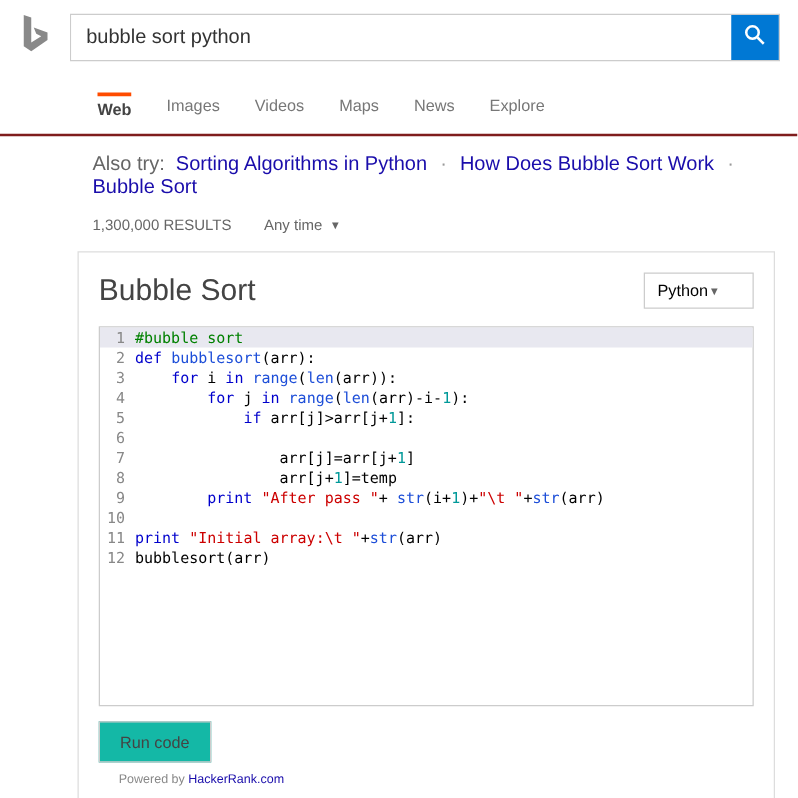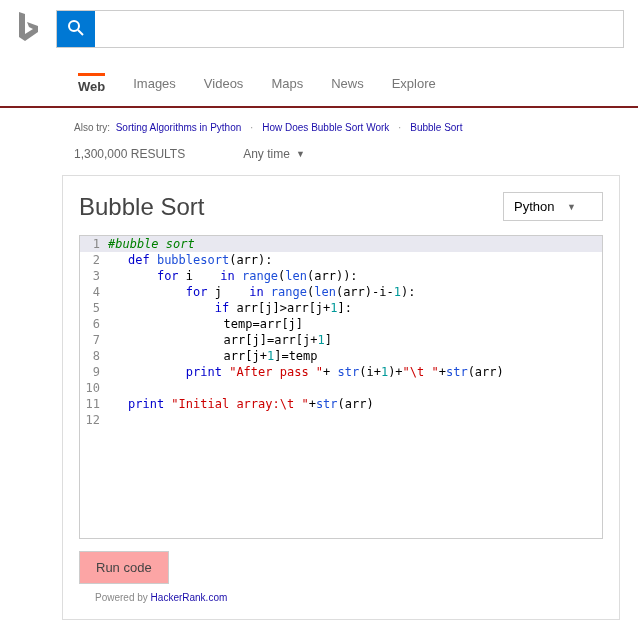--- a/index.html
+++ b/index.html
@@ -5,55 +5,56 @@
 * { margin: 0; padding: 0; box-sizing: border-box; }
 body { font-family: 'Segoe UI', Arial, sans-serif; background: #fff; width: 638px; }
 .header { display: flex; align-items: center; padding: 10px 14px; gap: 14px; }
 .logo-svg { width: 28px; height: 34px; }
 .search-box { flex: 1; display: flex; border: 1px solid #ccc; height: 38px; }
 .search-input { flex: 1; border: none; padding: 0 12px; font-size: 16px; color: #333; outline: none; }
 .search-btn { width: 38px; background: #0078d4; border: none; display: flex; align-items: center; justify-content: center; cursor: pointer; }
 .tabs { display: flex; gap: 28px; padding: 18px 0 0 78px; border-bottom: 2px solid #7f1d1d; }
 .tab { padding: 0 0 12px 0; font-size: 13px; color: #777; cursor: pointer; }
 .tab.active { color: #444; font-weight: 600; border-top: 3px solid #ff4c00; margin-top: -3px; padding-top: 3px; }
-.also-try { padding: 14px 0 0 74px; font-size: 10px; color: #666; }
+.also-try { padding: 14px 0 0 74px; font-size: 16px; color: #666; }
 .also-try a { color: #1a0dab; text-decoration: none; }
 .also-try .sep { color: #999; margin: 0 6px; }
-.results-row { padding: 14px 0 14px 74px; font-size: 12px; color: #666; display: flex; gap: 58px; text-align: center; }
+.results-row { padding: 14px 0 14px 74px; font-size: 12px; color: #666; display: flex; gap: 26px; text-align: center; }
 .anytime { display: flex; align-items: center; gap: 6px; cursor: pointer; }
 .card { margin: 0 18px 18px 62px; border: 1px solid #ddd; padding: 16px; }
 .card-header { display: flex; justify-content: space-between; align-items: center; margin-bottom: 14px; }
 .card-title { font-size: 24px; font-weight: 300; color: #444; }
-.lang-select { border: 1px solid #ccc; padding: 6px 26px 6px 10px; font-size: 13px; position: relative; background: #fff; cursor: pointer; display: flex; align-items: center; justify-content: space-between; width: 100px; }
+.lang-select { border: 1px solid #ccc; padding: 6px 26px 6px 10px; font-size: 13px; position: relative; background: #fff; cursor: pointer; display: flex; align-items: center; justify-content: space-between; width: 88px; }
 .code-box { border: 1px solid #ccc; background: #fff; }
 .code-line { display: flex; font-family: 'Consolas', monospace; font-size: 12px; line-height: 16px; }
 .code-line.highlight { background: #e8e8f0; }
 .line-num { width: 28px; text-align: right; padding-right: 8px; color: #888; user-select: none; }
 .line-content { white-space: pre; }
-.c-comment { color: #008000; font-style: italic; }
-.c-keyword { color: #0000cc; margin-left: 20px; }
+.c-comment { color: #008000; }
+.c-keyword { color: #0000cc; }
 .c-func { color: #1d4ed8; }
 .c-num { color: #009999; }
 .c-string { color: #cc0000; }
 .code-spacer { height: 110px; }
-.run-btn { margin-top: 12px; padding: 8px 16px; background: #fca5a5; border: 1px solid #ccc; font-size: 13px; color: #444; cursor: pointer; }
+.run-btn { margin-top: 12px; padding: 8px 16px; background: #14b8a6; border: 1px solid #ccc; font-size: 13px; color: #444; cursor: pointer; }
 .powered { margin-top: 8px; font-size: 10px; color: #888; padding-left: 16px; }
 .powered a { color: #1a0dab; text-decoration: none; }
 .chev { font-size: 9px; color: #666; }
 </style>
 </head>
 <body>
 
 <div class="header">
   <span>
     <svg class="logo-svg" viewBox="0 0 28 34">
         <path fill="#898989" d="M5 2 L11 4 L11 24 L19 19 L15 17 L13 12 L24 16 L24 22 L11 31 L5 27 Z"></path>
       </svg>
   </span>
   <div class="search-box">
+    <input class="search-input" value="bubble sort python" style="">
     <button class="search-btn">
       <span>
         <svg width="18" height="18" viewBox="0 0 18 18">
             <circle cx="7" cy="7" r="5" fill="none" stroke="#fff" stroke-width="2"></circle>
             <line x1="11" y1="11" x2="16" y2="16" stroke="#fff" stroke-width="2"></line>
           </svg>
       </span>
     </button>
   </div>
 </div>
@@ -108,21 +109,20 @@
       <div class="code-line">
         <span class="line-num">4</span>
         <span class="line-content"><span>        </span><span class="c-keyword">for</span><span> j </span><span class="c-keyword">in</span><span> </span><span class="c-func">range</span><span>(</span><span class="c-func">len</span><span>(arr)-i-</span><span class="c-num">1</span><span>):</span></span>
       </div>
       <div class="code-line">
         <span class="line-num">5</span>
         <span class="line-content"><span>            </span><span class="c-keyword">if</span><span> arr[j]&gt;arr[j+</span><span class="c-num">1</span><span>]:</span></span>
       </div>
       <div class="code-line">
         <span class="line-num">6</span>
-        <span class="line-content"><span>                temp=arr[j]</span></span>
       </div>
       <div class="code-line">
         <span class="line-num">7</span>
         <span class="line-content"><span>                arr[j]=arr[j+</span><span class="c-num">1</span><span>]</span></span>
       </div>
       <div class="code-line">
         <span class="line-num">8</span>
         <span class="line-content"><span>                arr[j+</span><span class="c-num">1</span><span>]=temp</span></span>
       </div>
       <div class="code-line">
@@ -131,20 +131,21 @@
       </div>
       <div class="code-line">
         <span class="line-num">10</span>
       </div>
       <div class="code-line">
         <span class="line-num">11</span>
         <span class="line-content"><span class="c-keyword">print</span><span> </span><span class="c-string">"Initial array:\t "</span><span>+</span><span class="c-func">str</span><span>(arr)</span></span>
       </div>
       <div class="code-line">
         <span class="line-num">12</span>
+        <span class="line-content"><span>bubblesort(arr)</span></span>
       </div>
       <div class="code-spacer"></div>
     </div>
   <button class="run-btn">Run code</button>
   <div class="powered">
     <span>Powered by </span><a href="#">HackerRank.com</a>
   </div>
 </div>
 
 </body></html>

